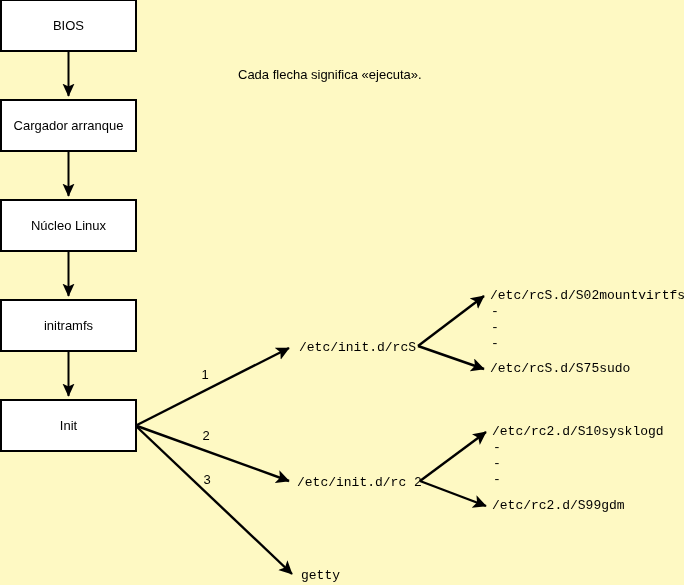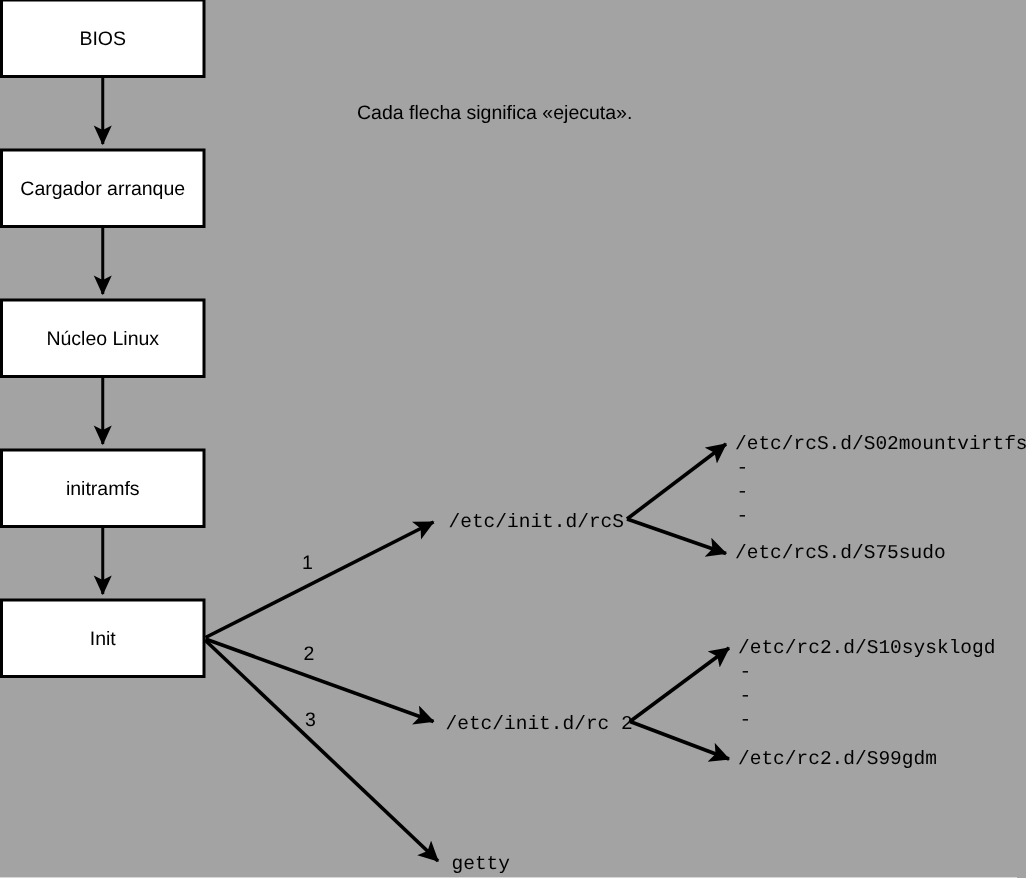--- a/index.html
+++ b/index.html
@@ -4,21 +4,21 @@
 <style>
   html, body {
     margin: 0;
     padding: 0;
     background: #ffffff;
   }
   #canvas {
     position: relative;
     width: 684px;
     height: 585px;
-    background: #a3a3a3;
+    background: #fef9c3;
     overflow: hidden;
     font-family: "Liberation Sans", sans-serif;
   }
   svg.diagram {
     position: absolute;
     left: 0;
     top: 0;
     width: 684px;
     height: 585px;
   }

